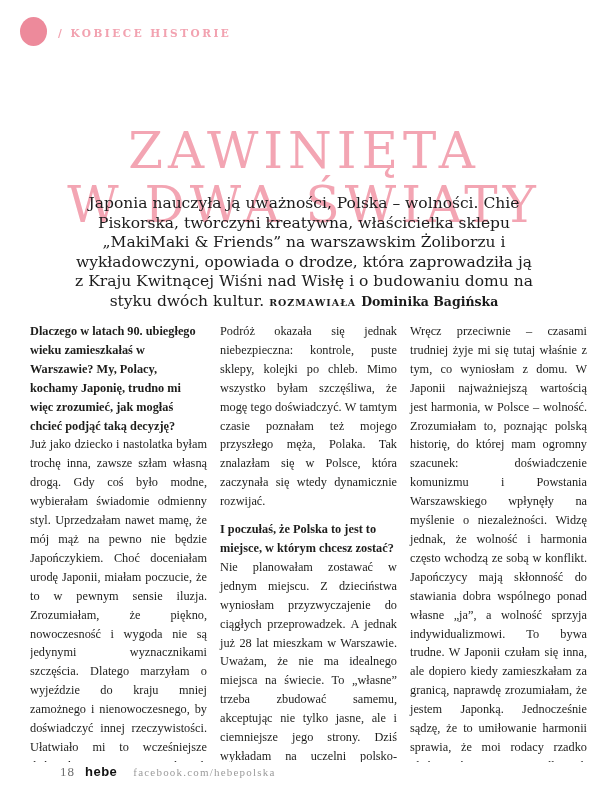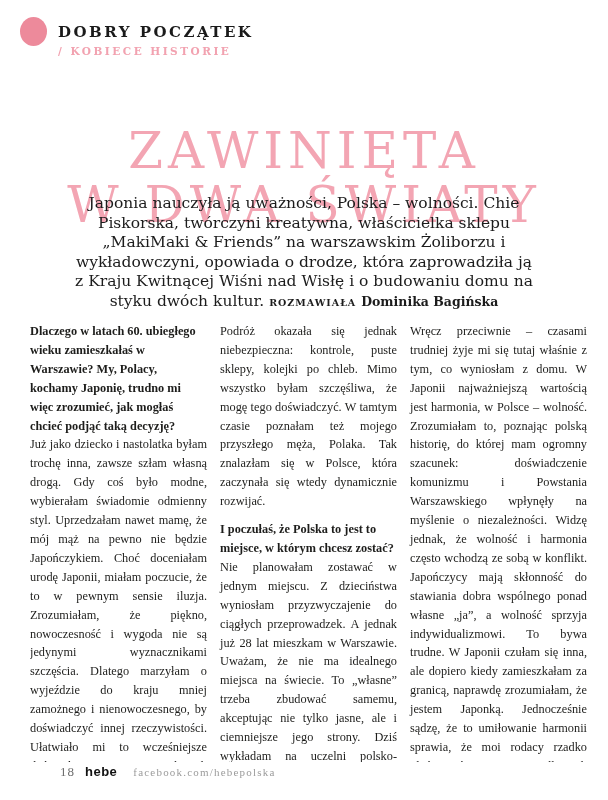--- a/index.html
+++ b/index.html
@@ -88,39 +88,38 @@
     margin-left: 16px;
     font-size: 11px; letter-spacing: 1.2px; color: #9b9b9b;
   }
 </style>
 </head>
 <body>
 
 <div class="masthead">
   <div class="dot"></div>
   <div class="masthead-text">
-    <div class="kicker">DOBRY POCZĄTEK</div>
     <div class="kicker-sub">/ KOBIECE HISTORIE</div>
   </div>
 </div>
 
 <div class="title">
   <div>ZAWINIĘTA</div>
   <div>W DWA ŚWIATY</div>
 </div>
 
 <div class="lede">
   <span>Japonia nauczyła ją uważności, Polska – wolności. Chie Piskorska, twórczyni kreatywna, właścicielka sklepu „MakiMaki &amp; Friends” na warszawskim Żoliborzu i wykładowczyni, opowiada o drodze, która zaprowadziła ją z Kraju Kwitnącej Wiśni nad Wisłę i o budowaniu domu na styku dwóch kultur. </span>
   <span class="rozm-label">ROZMAWIAŁA</span>
   <span class="rozm-name">Dominika Bagińska</span>
 </div>
 
 <div class="columns">
   <div class="col">
-    <p class="q">Dlaczego w latach 60. ubiegłego wieku zamieszkałaś w Warszawie? My, Polacy, kochamy Japonię, trudno mi więc zrozumieć, jak mogłaś chcieć podjąć taką decyzję?</p>
+    <p class="q">Dlaczego w latach 90. ubiegłego wieku zamieszkałaś w Warszawie? My, Polacy, kochamy Japonię, trudno mi więc zrozumieć, jak mogłaś chcieć podjąć taką decyzję?</p>
     <p>Już jako dziecko i nastolatka byłam trochę inna, zawsze szłam własną drogą. Gdy coś było modne, wybierałam świadomie odmienny styl. Uprzedzałam nawet mamę, że mój mąż na pewno nie będzie Japończykiem. Choć doceniałam urodę Japonii, miałam poczucie, że to w pewnym sensie iluzja. Zrozumiałam, że piękno, nowoczesność i wygoda nie są jedynymi wyznacznikami szczęścia. Dlatego marzyłam o wyjeździe do kraju mniej zamożnego i nienowoczesnego, by doświadczyć innej rzeczywistości. Ułatwiało mi to wcześniejsze doświadczenie życia w różnych miejscach świata – dzięki pracy ojca mieszkałam m.in. w Kuwejcie i Korei Południowej. Przypadkiem studiowałam też język rosyjski, co skłoniło mnie do wyjazdu do Rosji na początku lat 90., w czasie trudnej transformacji tego kraju i jego zamknięcia na świat. Właśnie to mnie pociągało – dreszcz adrenaliny.</p>
   </div>
   <div class="col">
     <p>Podróż okazała się jednak niebezpieczna: kontrole, puste sklepy, kolejki po chleb. Mimo wszystko byłam szczęśliwa, że mogę tego doświadczyć. W tamtym czasie poznałam też mojego przyszłego męża, Polaka. Tak znalazłam się w Polsce, która zaczynała się wtedy dynamicznie rozwijać.</p>
     <p class="q">I poczułaś, że Polska to jest to miejsce, w którym chcesz zostać?</p>
     <p>Nie planowałam zostawać w jednym miejscu. Z dzieciństwa wyniosłam przyzwyczajenie do ciągłych przeprowadzek. A jednak już 28 lat mieszkam w Warszawie. Uważam, że nie ma idealnego miejsca na świecie. To „własne” trzeba zbudować samemu, akceptując nie tylko jasne, ale i ciemniejsze jego strony. Dziś wykładam na uczelni polsko-japońskiej i opowiadam o pięknie Japonii, choć paradoksalnie w pełni dostrzegłam je dopiero po wyjeździe z kraju. Zmiana miejsca potrafi całkowicie zmienić perspektywę.</p>
 
   </div>
   <div class="col">
     <p>Wręcz przeciwnie – czasami trudniej żyje mi się tutaj właśnie z tym, co wyniosłam z domu. W Japonii najważniejszą wartością jest harmonia, w Polsce – wolność. Zrozumiałam to, poznając polską historię, do której mam ogromny szacunek: doświadczenie komunizmu i Powstania Warszawskiego wpłynęły na myślenie o niezależności. Widzę jednak, że wolność i harmonia często wchodzą ze sobą w konflikt. Japończycy mają skłonność do stawiania dobra wspólnego ponad własne „ja”, a wolność sprzyja indywidualizmowi. To bywa trudne. W Japonii czułam się inna, ale dopiero kiedy zamieszkałam za granicą, naprawdę zrozumiałam, że jestem Japonką. Jednocześnie sądzę, że to umiłowanie harmonii sprawia, że moi rodacy rzadko głośno mówią o tym, co dla nich ważne – zbyt mocno skupiają się na innych. Dlatego tak wiele możemy się od siebie nawzajem nauczyć, z korzyścią dla obu stron.</p>

